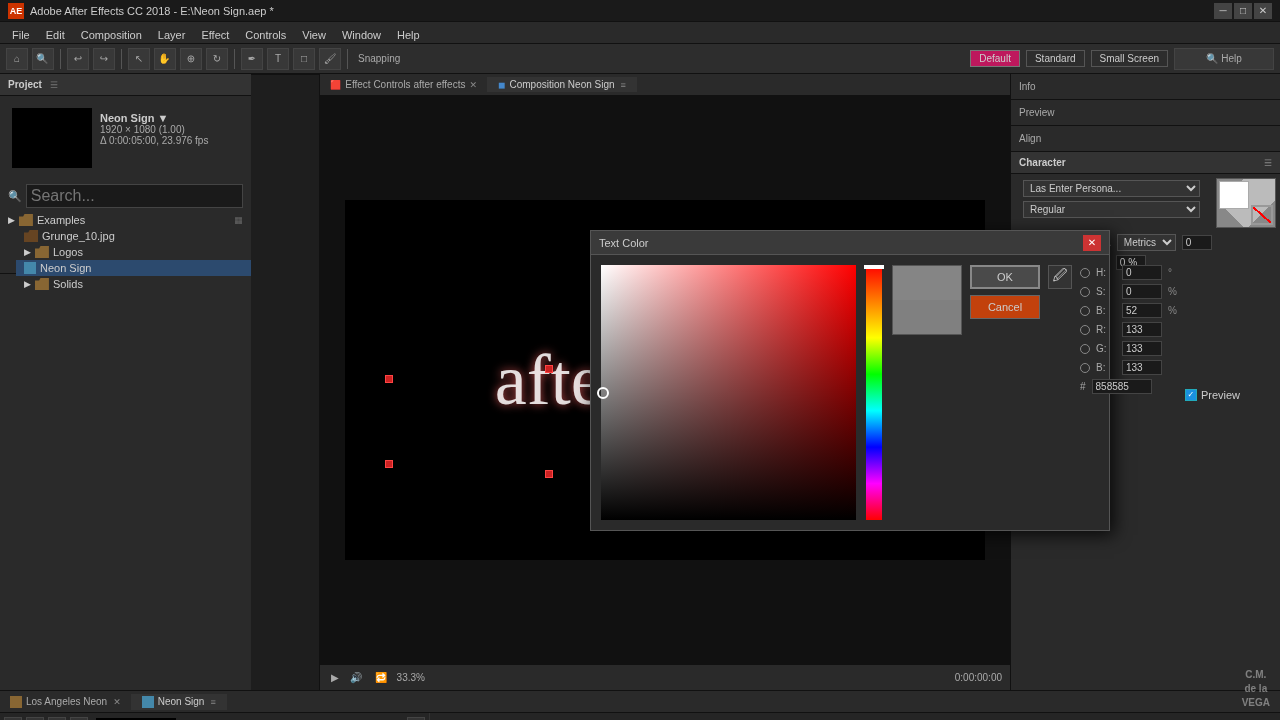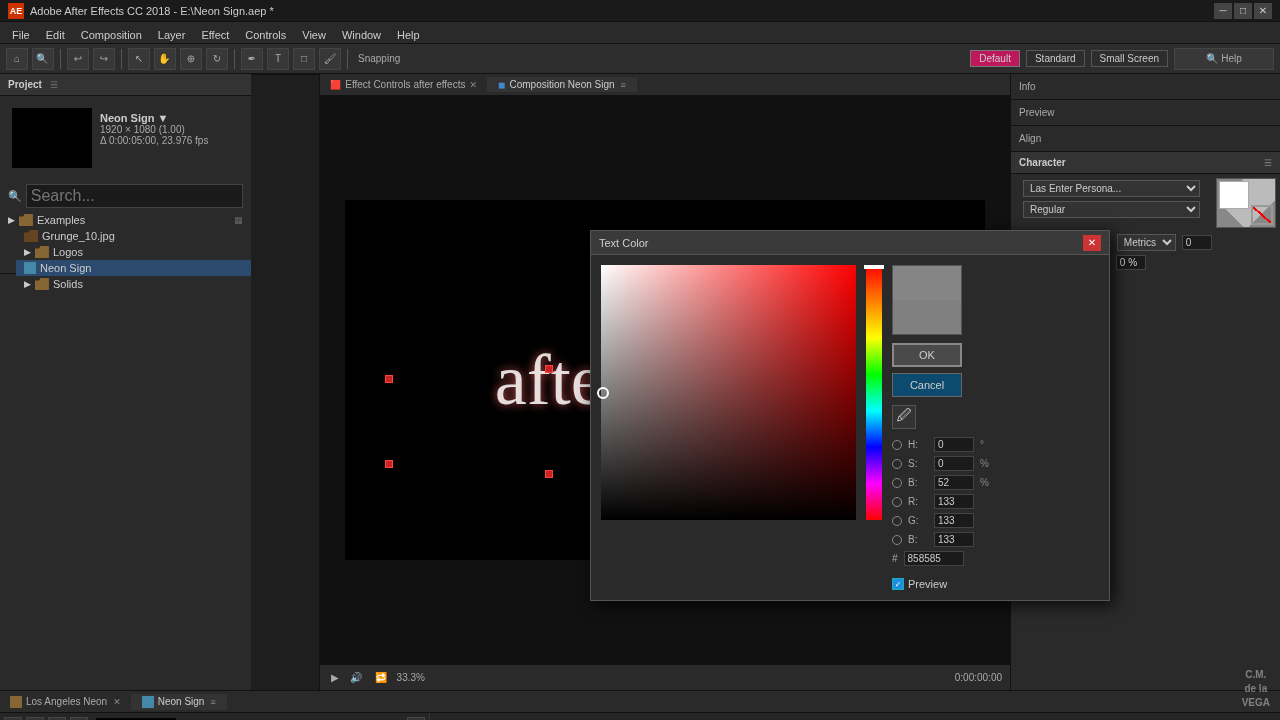--- a/index.html
+++ b/index.html
@@ -514,21 +514,21 @@
       width: 20px;
       height: 4px;
       background: transparent;
       border: 2px solid white;
       pointer-events: none;
     }
 
     
     #color-preview-area {
       display: flex;
-      flex-direction: column;
+      flex-direction: row;
       gap: 8px;
     }
 
     #color-swatch-area {
       width: 70px;
       height: 70px;
       background: #808080;
       border: 1px solid #555;
       position: relative;
     }
@@ -546,21 +546,21 @@
     }
 
     #color-buttons {
       display: flex;
       flex-direction: column;
       gap: 6px;
     }
     .color-btn {
       width: 70px;
       height: 24px;
-      background: #0c4a6e;
+      background: #c2410c;
       border: 1px solid #666;
       color: #ccc;
       font-size: 11px;
       cursor: pointer;
     }
     .color-btn.ok {
       background: #4a4a4a;
       border: 2px solid #888;
     }
 

